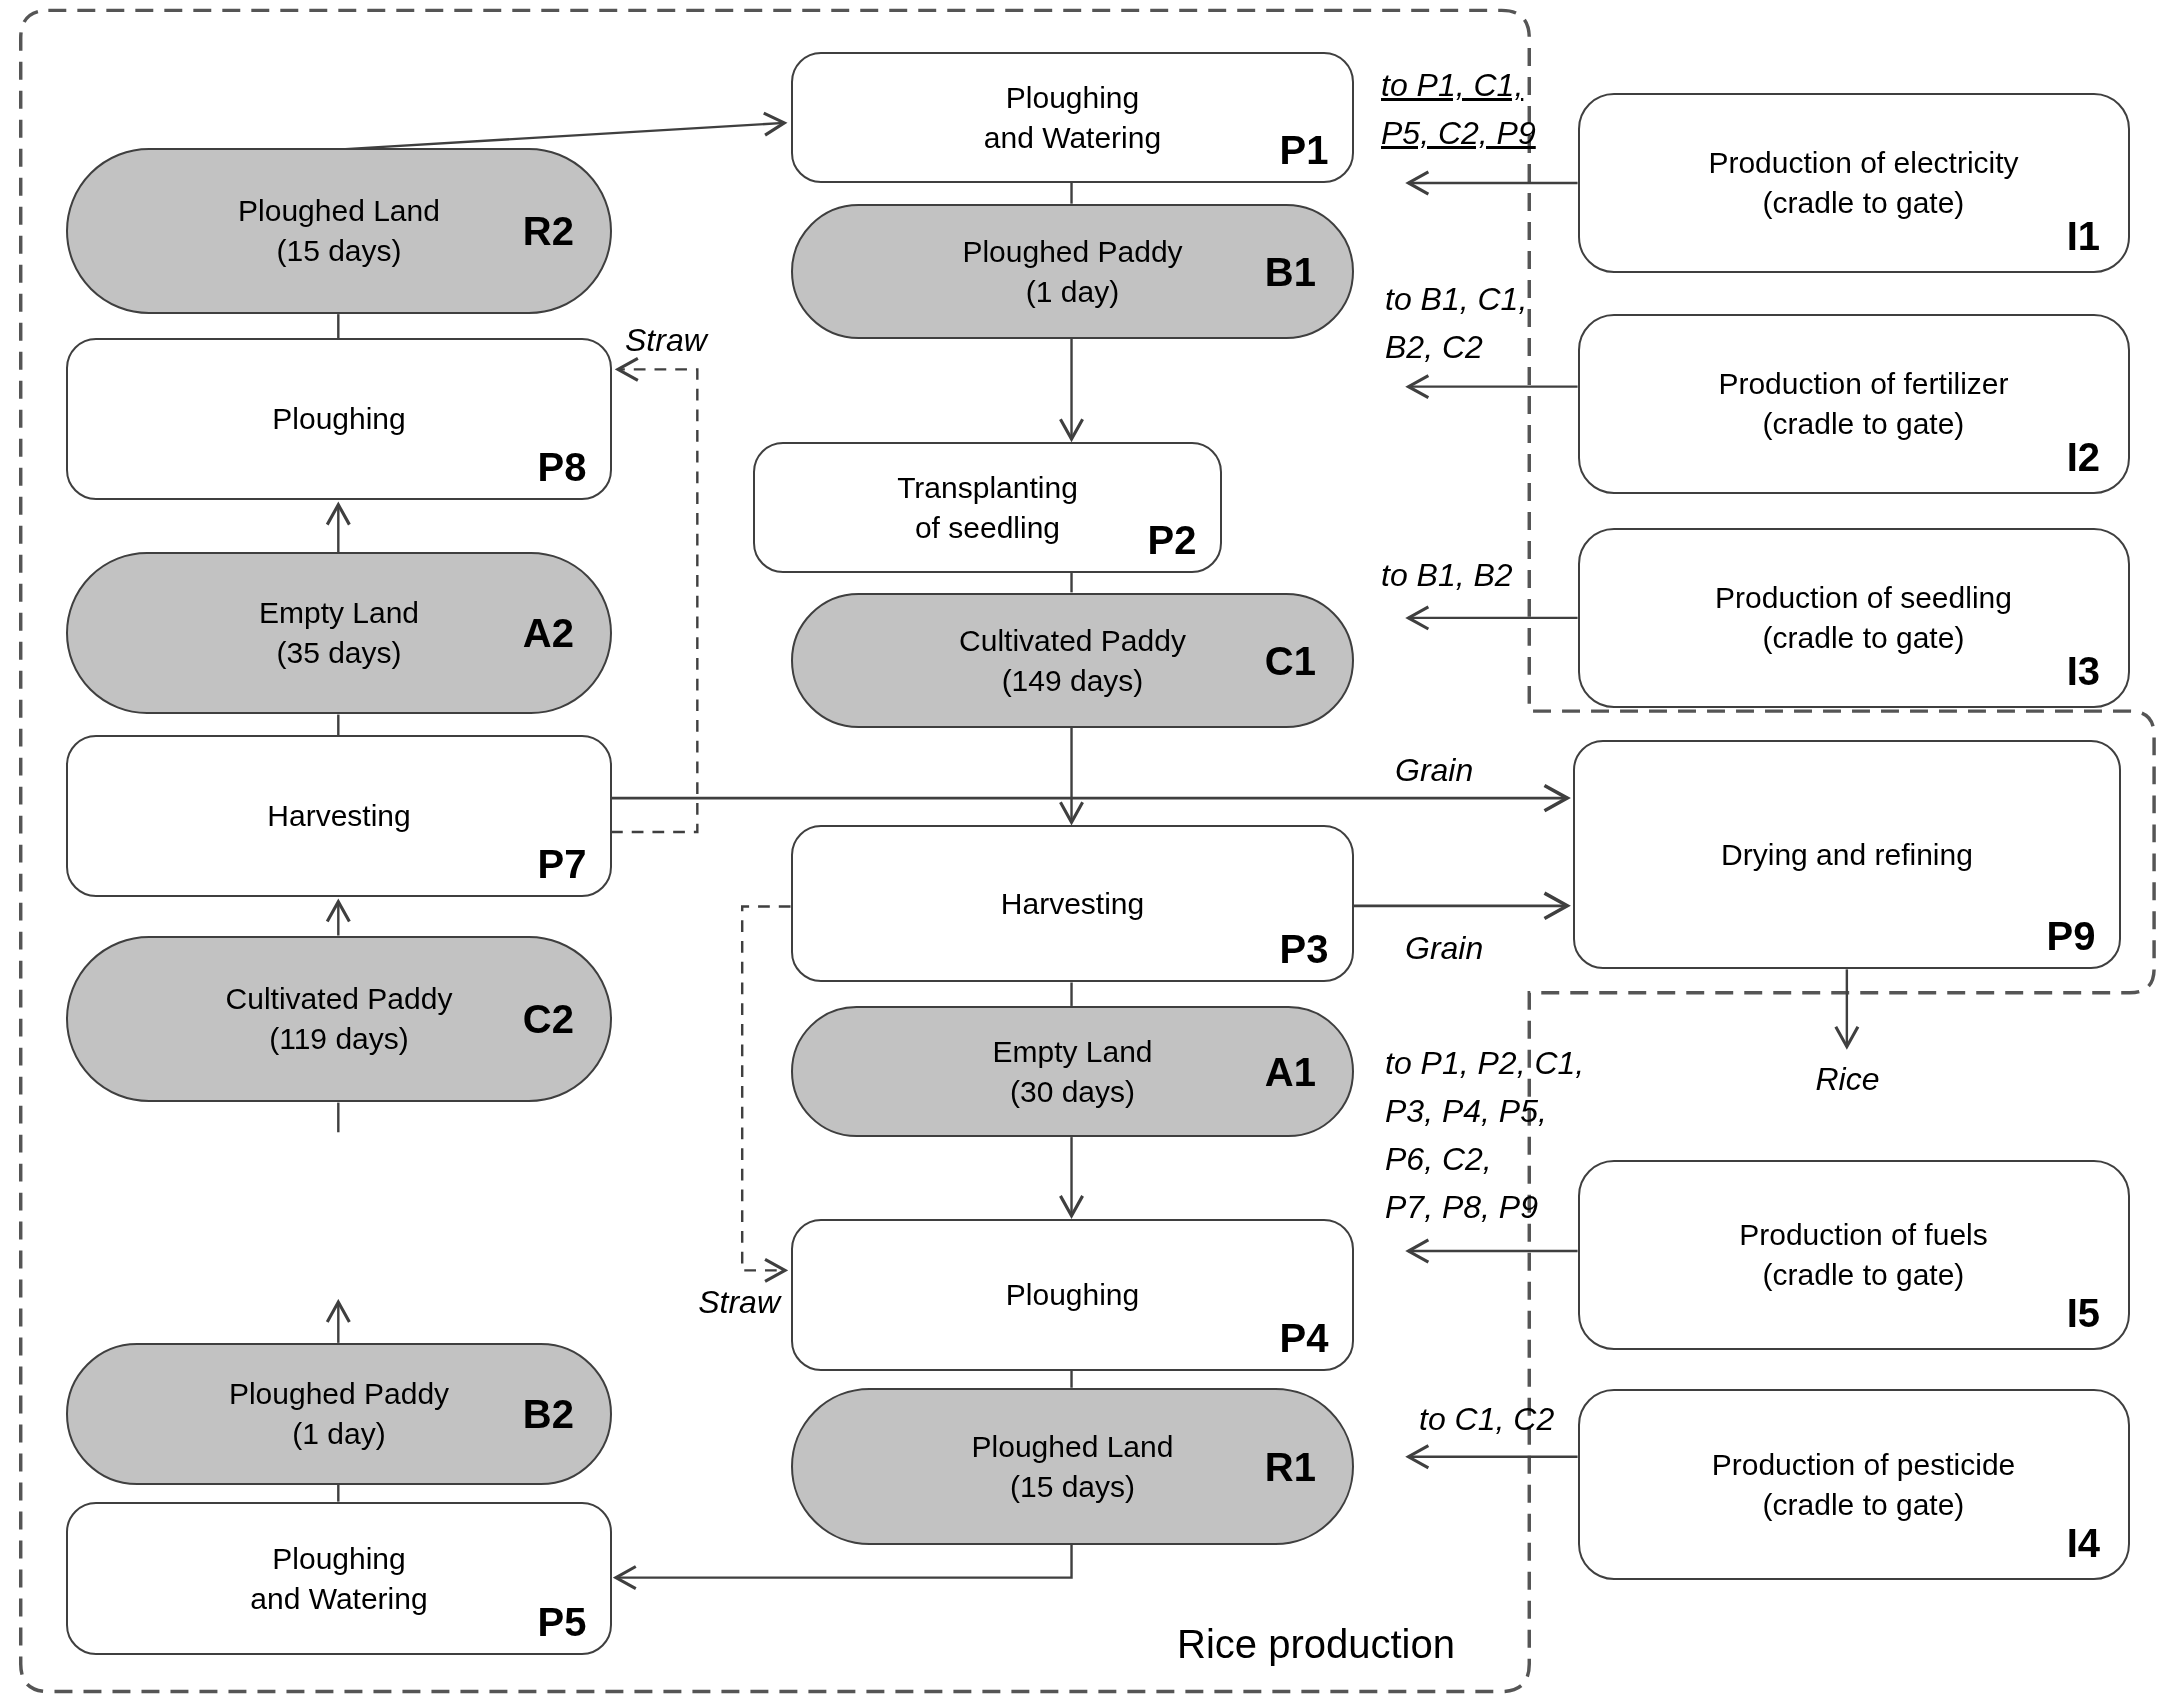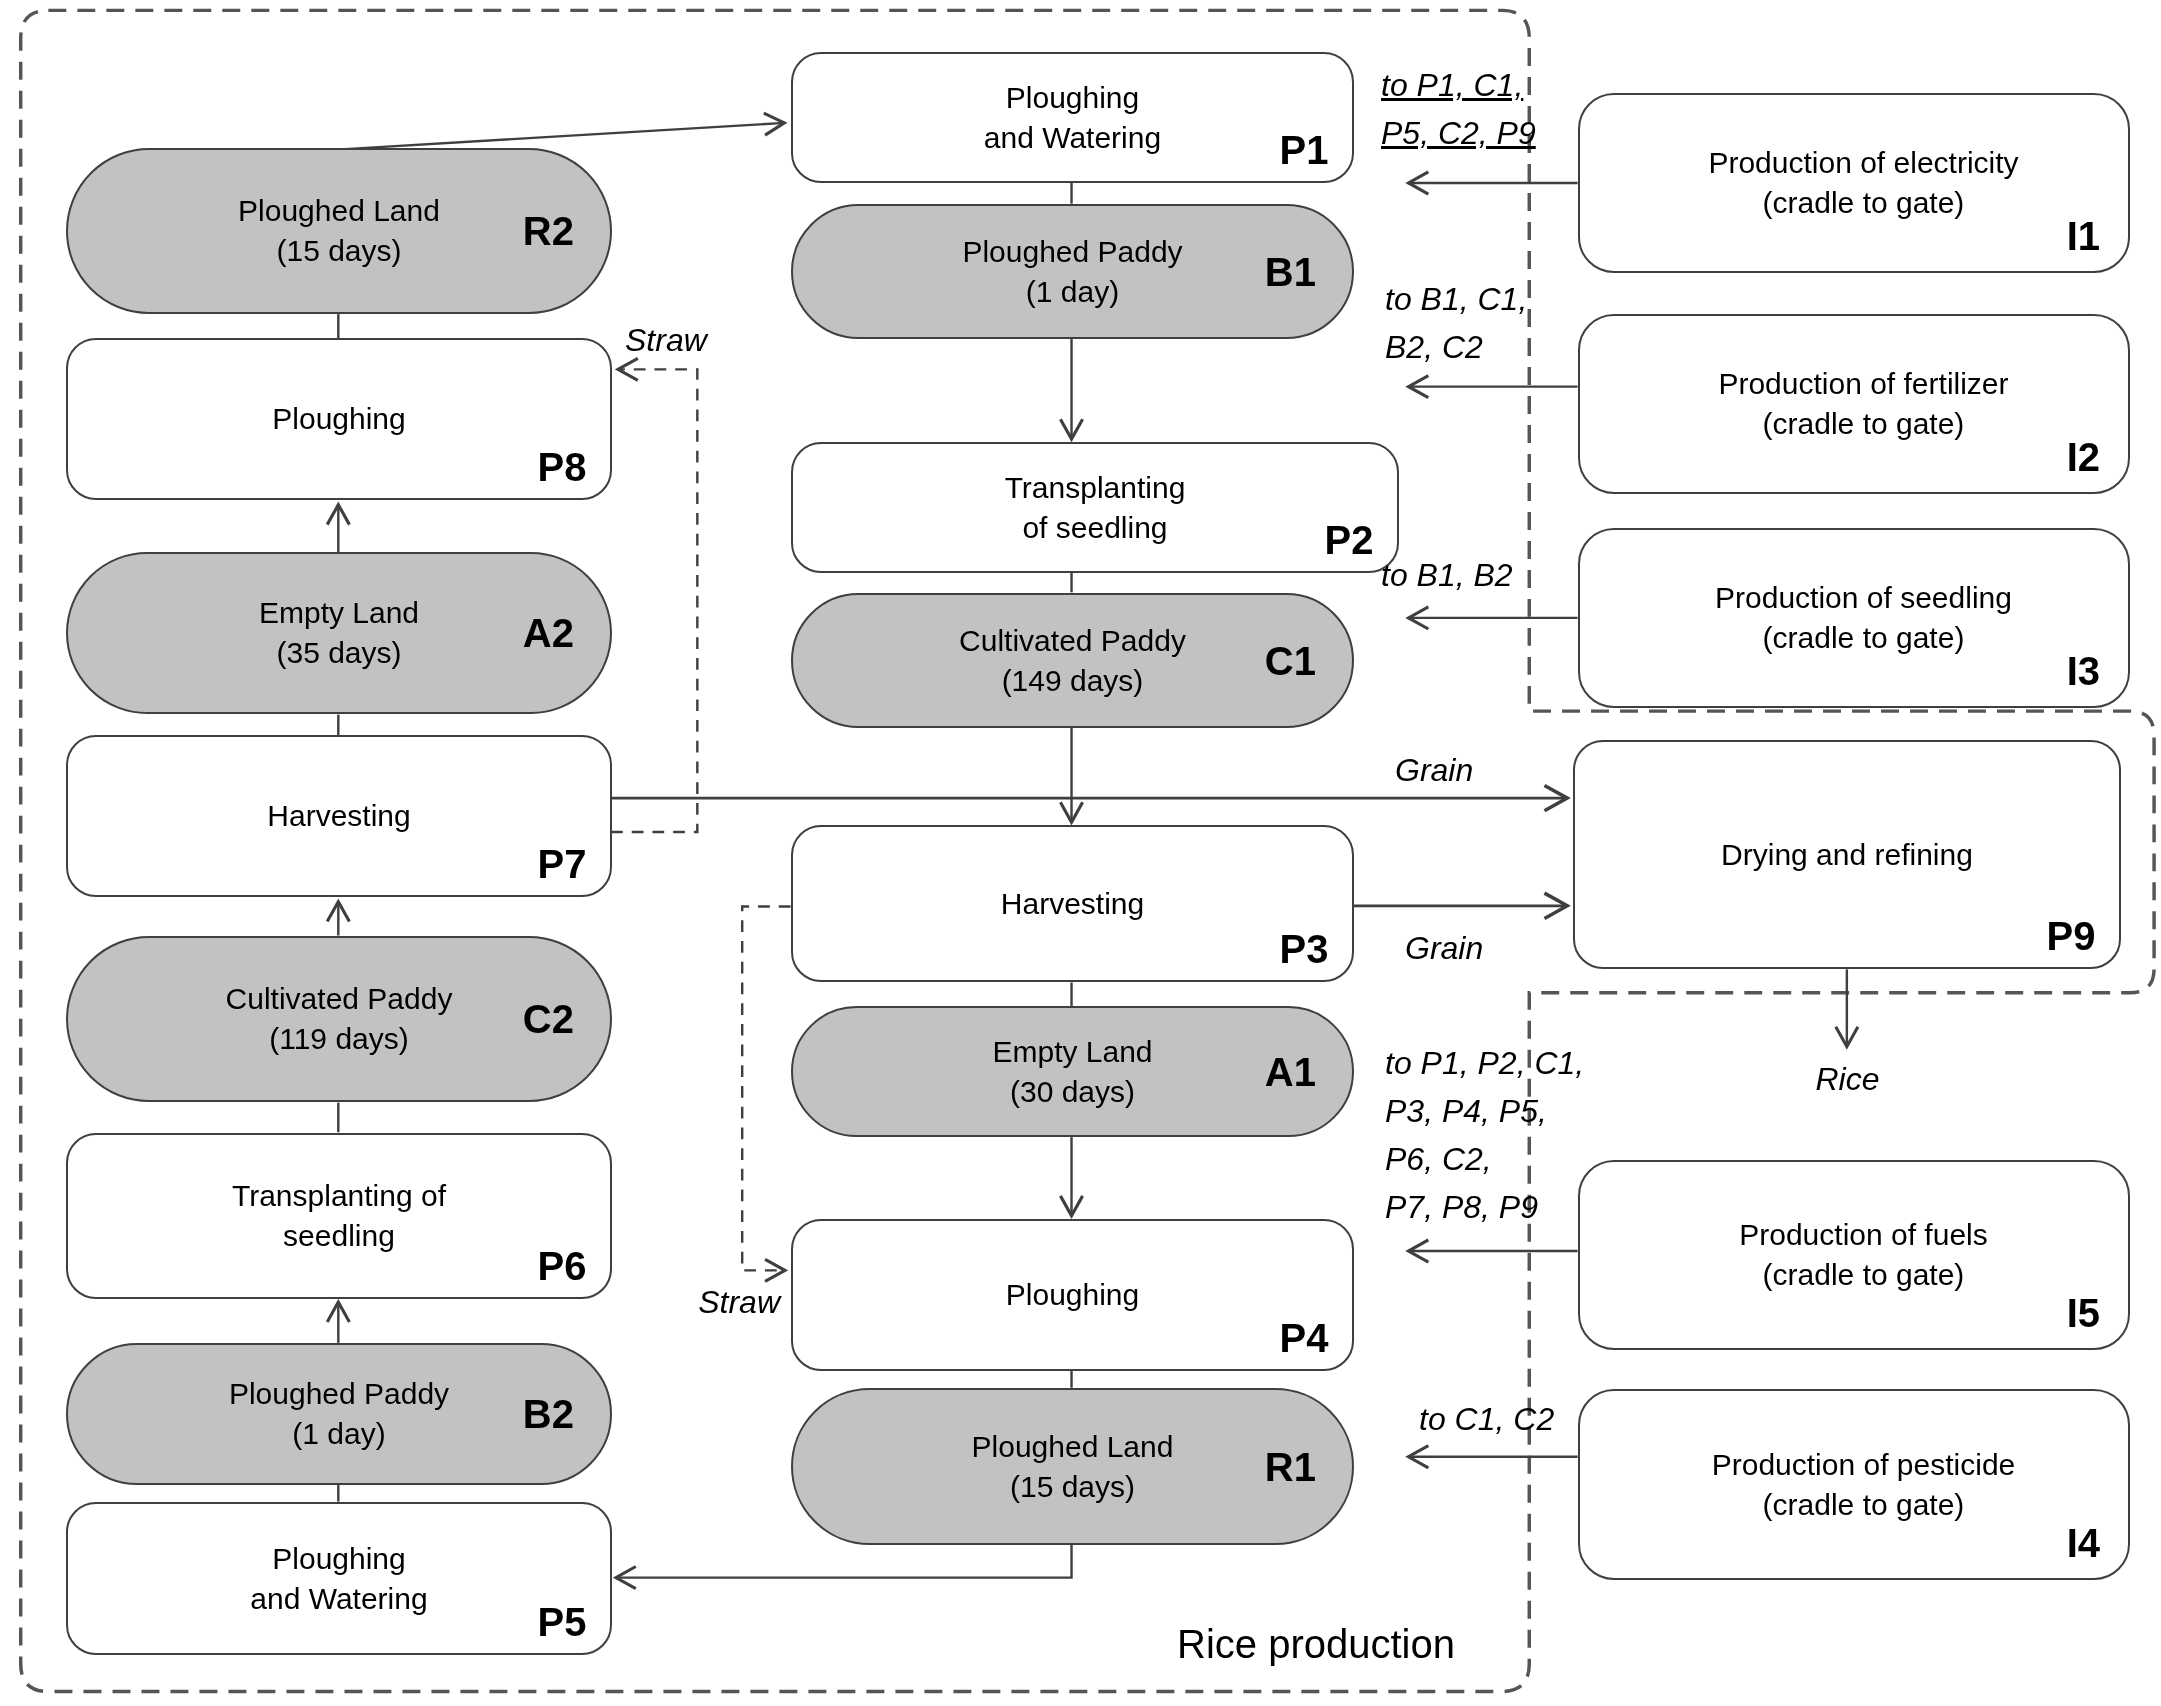--- a/index.html
+++ b/index.html
@@ -102,27 +102,20 @@
       </div>
     <span class="code">P7</span>
   </div>
   <div class="node state" style="left:66px;top:936px;width:546px;height:166px">
     <div>
         <div>Cultivated Paddy</div>
         <div>(119 days)</div>
       </div>
     <span class="code">C2</span>
   </div>
-  <div class="node process" style="left:66px;top:1133px;width:546px;height:166px">
-    <div>
-        <div>Transplanting of</div>
-        <div>seedling</div>
-      </div>
-    <span class="code">P6</span>
-  </div>
   <div class="node state" style="left:66px;top:1343px;width:546px;height:142px">
     <div>
         <div>Ploughed Paddy</div>
         <div>(1 day)</div>
       </div>
     <span class="code">B2</span>
   </div>
   <div class="node process" style="left:66px;top:1502px;width:546px;height:153px">
     <div>
         <div>Ploughing</div>
@@ -138,21 +131,21 @@
       </div>
     <span class="code">P1</span>
   </div>
   <div class="node state" style="left:791px;top:204px;width:563px;height:135px">
     <div>
         <div>Ploughed Paddy</div>
         <div>(1 day)</div>
       </div>
     <span class="code">B1</span>
   </div>
-  <div class="node process" style="left:791px;top:442px;width:608px;height:131px">
+  <div class="node process" style="left:753px;top:442px;width:469px;height:131px">
     <div>
         <div>Transplanting</div>
         <div>of seedling</div>
       </div>
     <span class="code">P2</span>
   </div>
   <div class="node state" style="left:791px;top:593px;width:563px;height:135px">
     <div>
         <div>Cultivated Paddy</div>
         <div>(149 days)</div>

